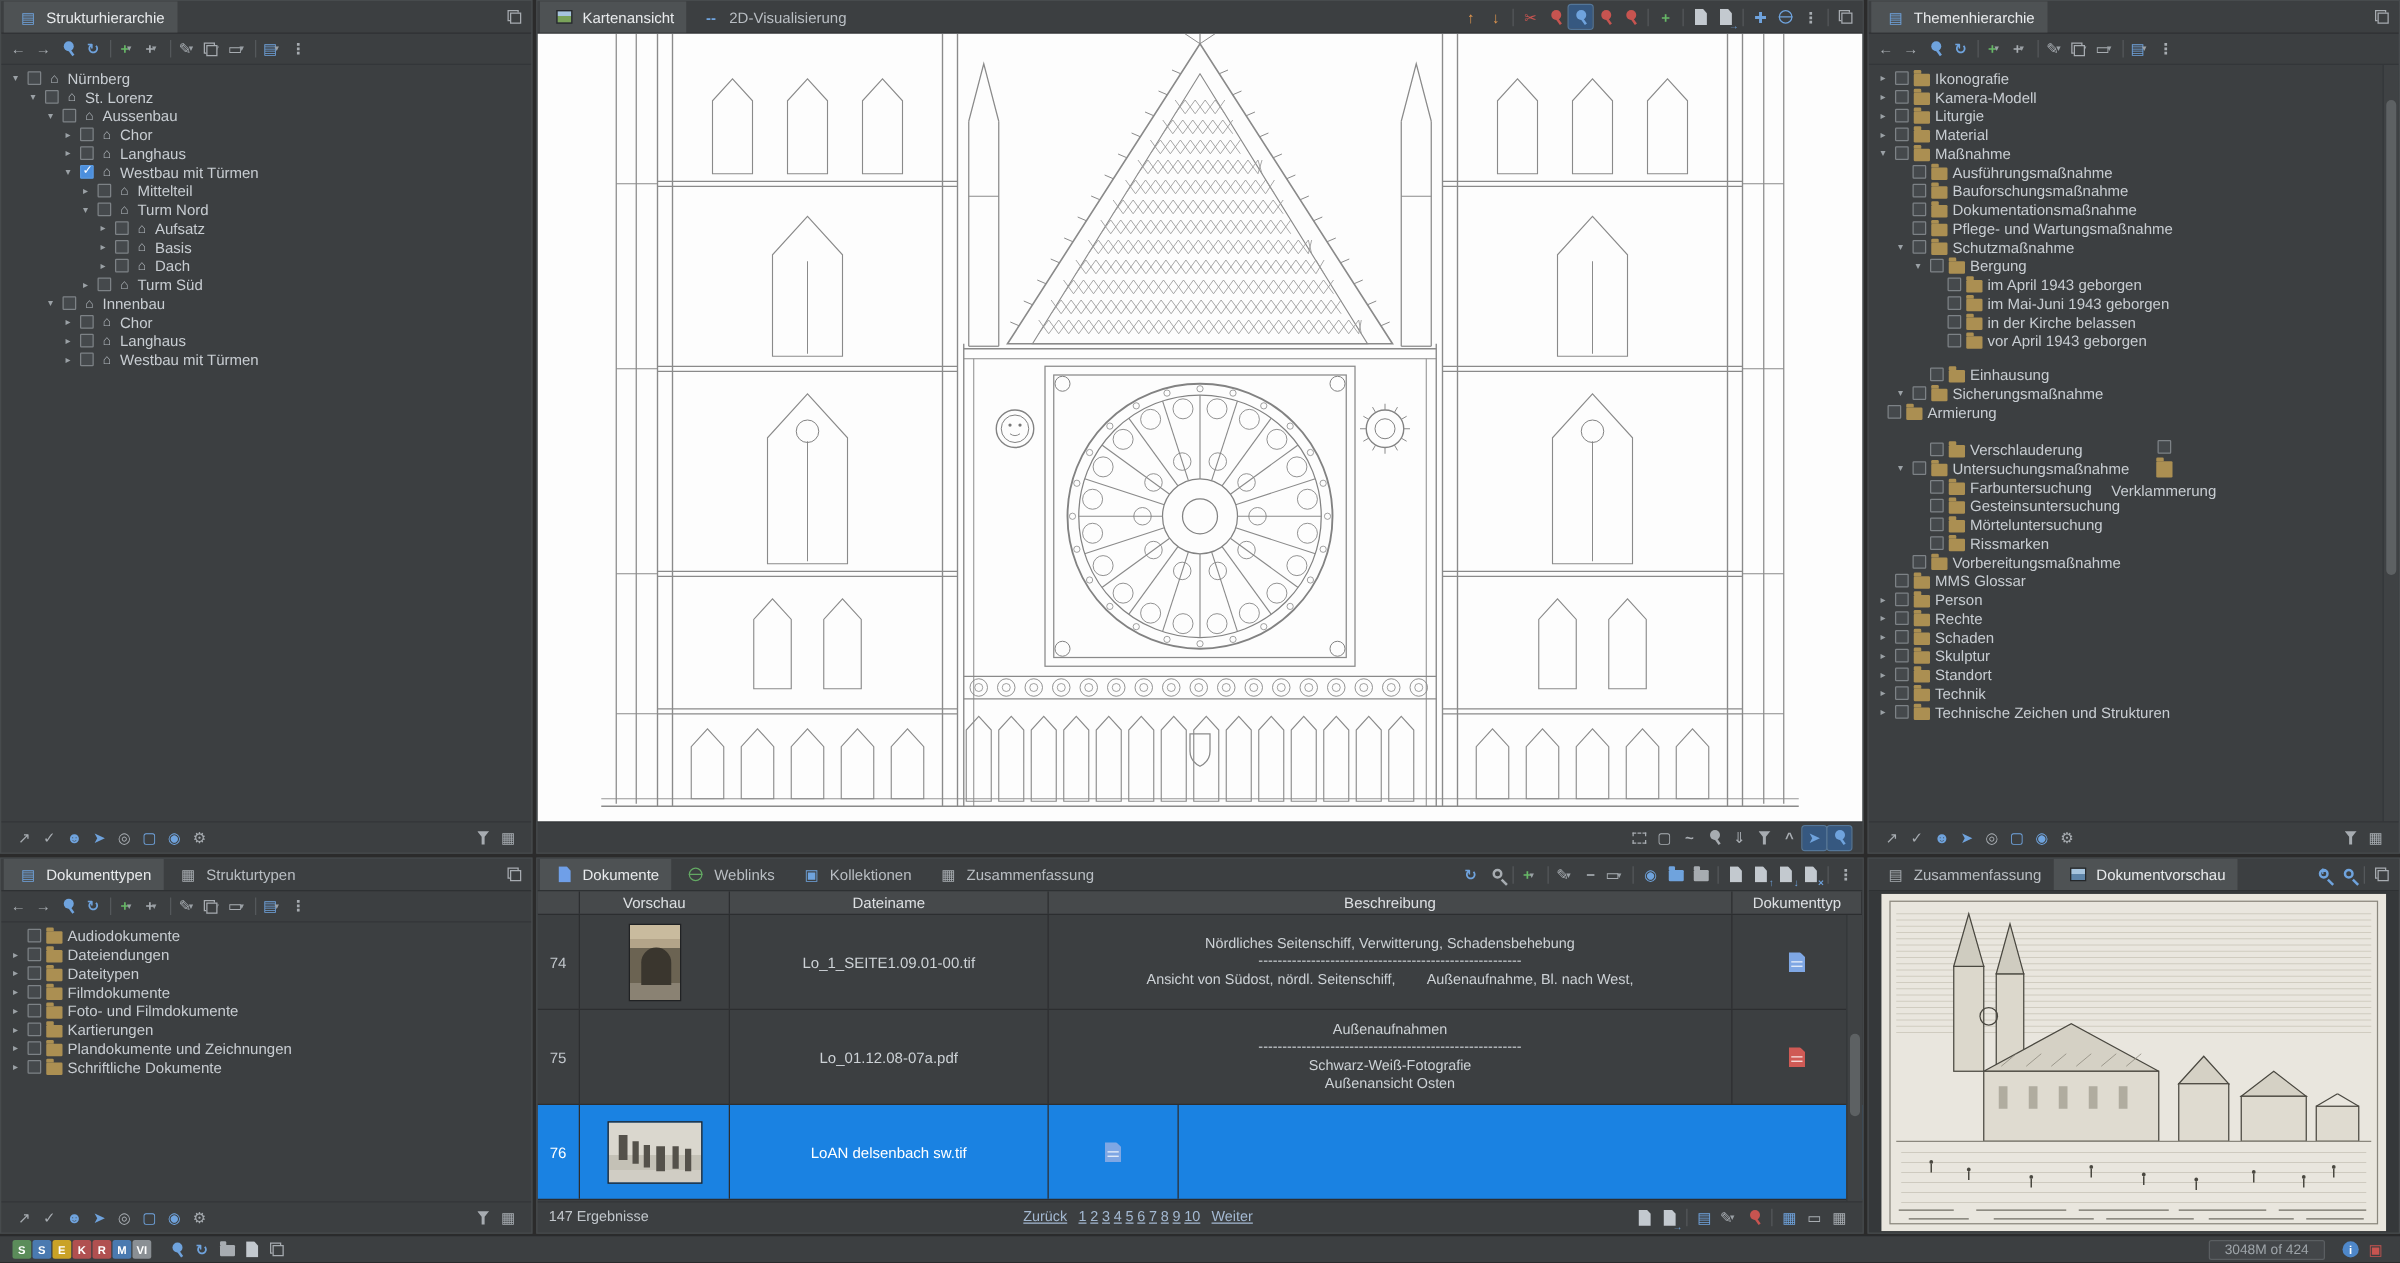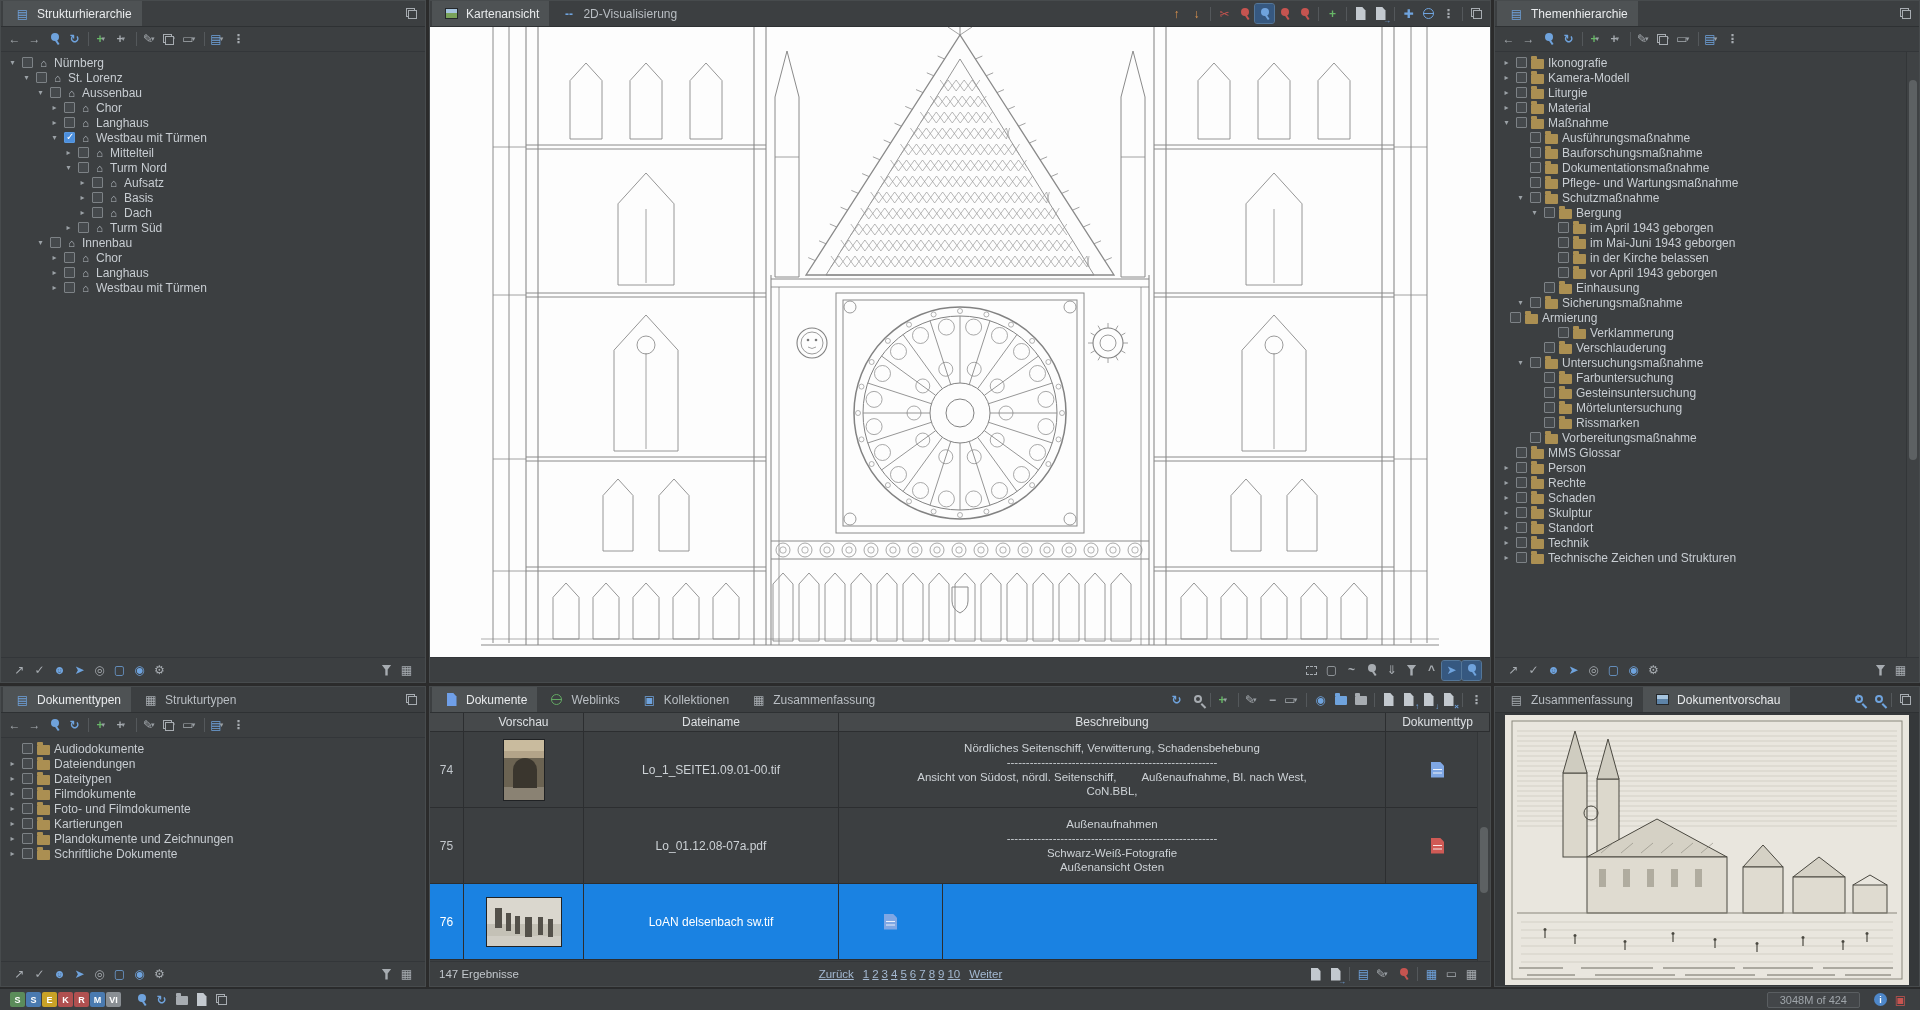--- a/index.html
+++ b/index.html
@@ -745,39 +745,39 @@
             <span class="cb"></span>
             <span class="ifold"></span>
             <span class="tlabel">in der Kirche belassen</span>
           </div>
           <div class="trow" style="padding-left: 48px;">
             <span class="tarr none">▸</span>
             <span class="cb"></span>
             <span class="ifold"></span>
             <span class="tlabel">vor April 1943 geborgen</span>
           </div>
-          <div class="trow" style="padding-left: 34px;">
+          <div class="trow" style="padding-left: 34px; margin-top: 12px;">
             <span class="tarr none">▸</span>
             <span class="cb"></span>
             <span class="ifold"></span>
             <span class="tlabel">Einhausung</span>
           </div>
           <div class="trow" style="padding-left: 20px;">
             <span class="tarr">▾</span>
             <span class="cb"></span>
             <span class="ifold"></span>
             <span class="tlabel">Sicherungsmaßnahme</span>
           </div>
           <div class="trow" style="">
             <span class="tarr none">▸</span>
             <span class="cb"></span>
             <span class="ifold"></span>
             <span class="tlabel">Armierung</span>
           </div>
-          <div class="trow" style="padding-left: 48px;">
+          <div class="trow" style="padding-left: 48px; flex-direction: column;">
             <span class="tarr none">▸</span>
             <span class="cb"></span>
             <span class="ifold"></span>
             <span class="tlabel">Verklammerung</span>
           </div>
           <div class="trow" style="padding-left: 34px;">
             <span class="tarr none">▸</span>
             <span class="cb"></span>
             <span class="ifold"></span>
             <span class="tlabel">Verschlauderung</span>
@@ -1082,21 +1082,20 @@
           <div class="td c-prev">
             <div class="thumb-photo"></div>
           </div>
           <div class="td c-name">
             <span class="fname tlabel">Lo_1_SEITE1.09.01-00.tif</span>
           </div>
           <div class="td c-desc">
             <div class="descline">Nördliches Seitenschiff, Verwitterung, Schadensbehebung</div>
             <div class="descline">-------------------------------------------------------</div>
             <div class="descline">Ansicht von Südost, nördl. Seitenschiff,        Außenaufnahme, Bl. nach West,</div>
-            <div class="descline">CoN.BBL,</div>
           </div>
           <div class="td c-type">
             <span class="fico"></span>
           </div>
         </div>
         <div class="trowd">
           <div class="td c-num">75</div>
           <div class="td c-prev">
             <div class="thumb-photo-small"></div>
           </div>

